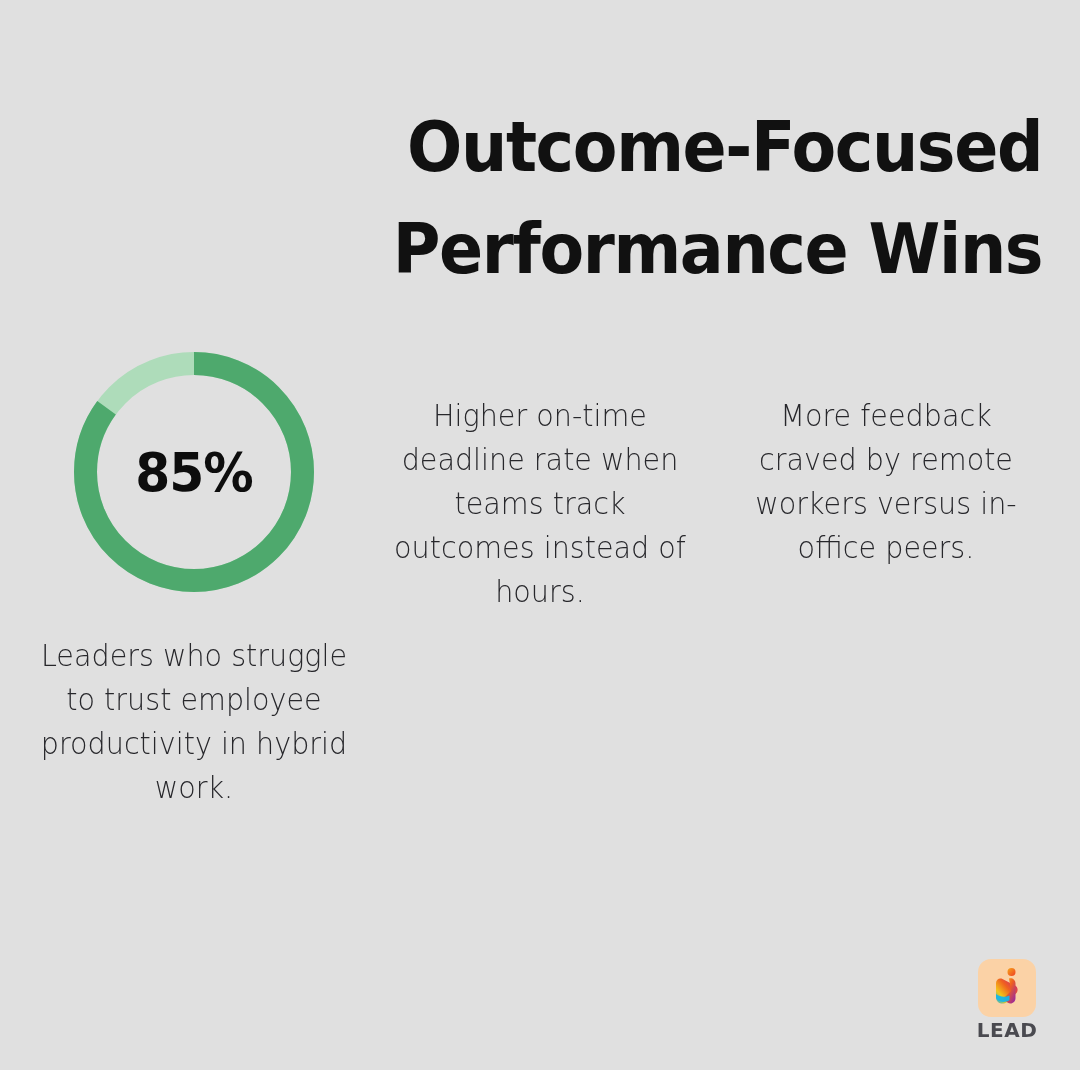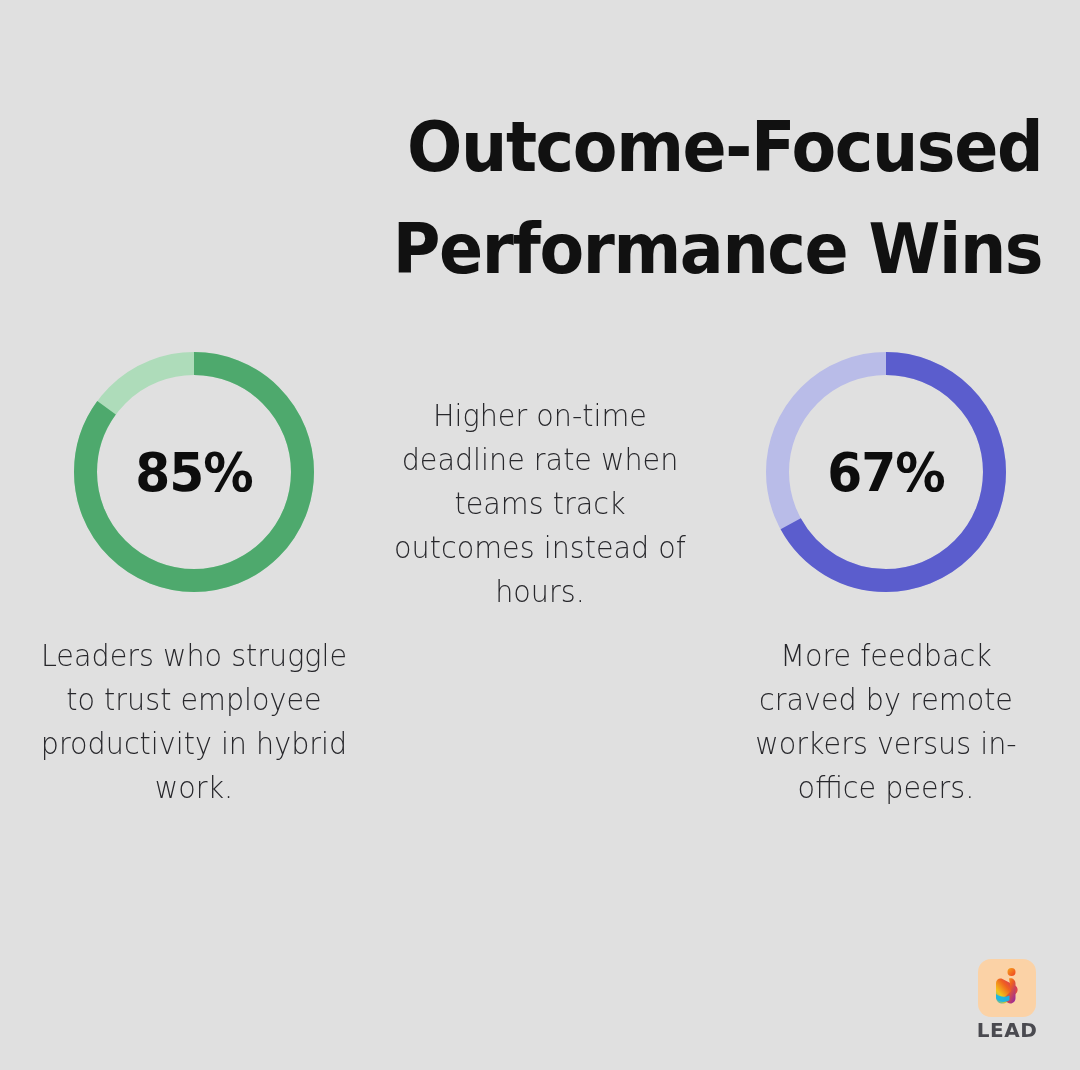--- a/index.html
+++ b/index.html
@@ -154,27 +154,20 @@
         <div class="donut-value">85%</div>
       </div>
       <div class="stat-caption">Leaders who struggle to trust employee productivity in hybrid work.</div>
     </div>
 
     <div class="stat-col">
       <div class="stat-caption">Higher on-time deadline rate when teams track outcomes instead of hours.</div>
     </div>
 
     <div class="stat-col">
-      <div class="donut-wrap">
-        <svg viewBox="0 0 240 240">
-          <circle class="donut-track" cx="120" cy="120" r="108.5" fill="none" stroke-width="23" stroke="#b9bce8"></circle>
-          <circle class="donut-value-arc" cx="120" cy="120" r="108.5" fill="none" stroke-width="23" transform="rotate(-90 120 120)" stroke="#5b5dcd" stroke-dasharray="456.75615590542003 224.96944992356504"></circle>
-        </svg>
-        <div class="donut-value">67%</div>
-      </div>
       <div class="stat-caption">More feedback craved by remote workers versus in-office peers.</div>
     </div>
 
   </div>
 
   <div class="logo-block">
     <div class="logo-tile" style="background: rgb(251, 210, 166);">
       <svg width="40" height="42" viewBox="0 0 40 42">
         <defs>
           <linearGradient id="birdGrad" x1="0" y1="1" x2="1" y2="0">

